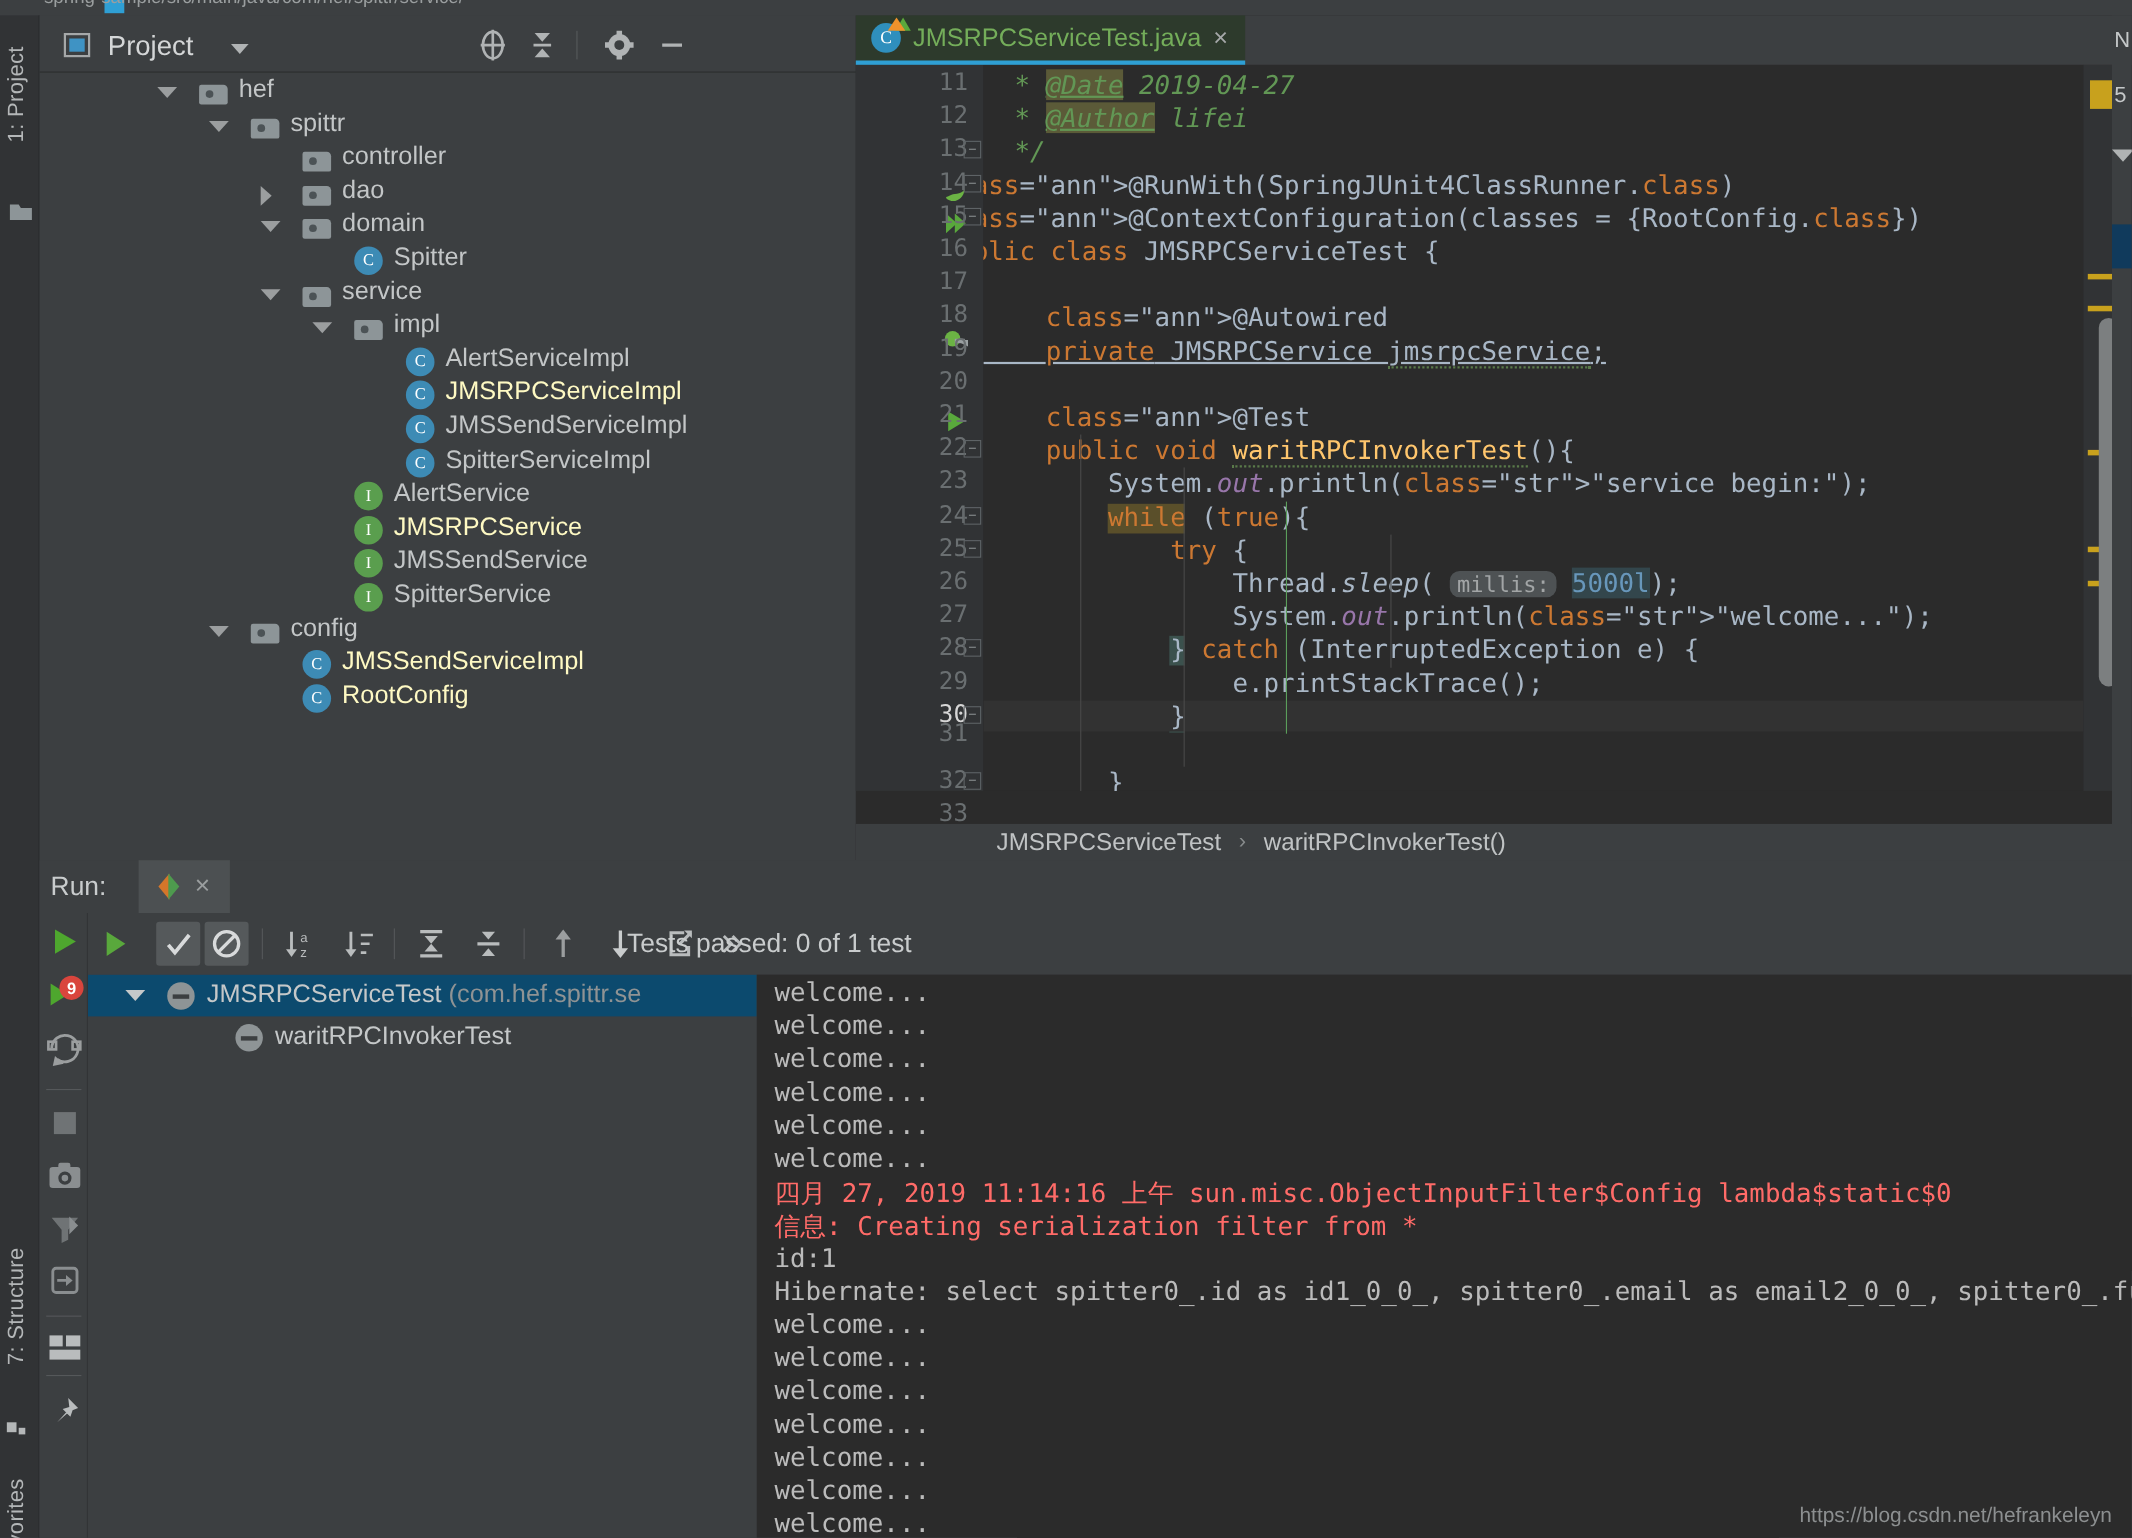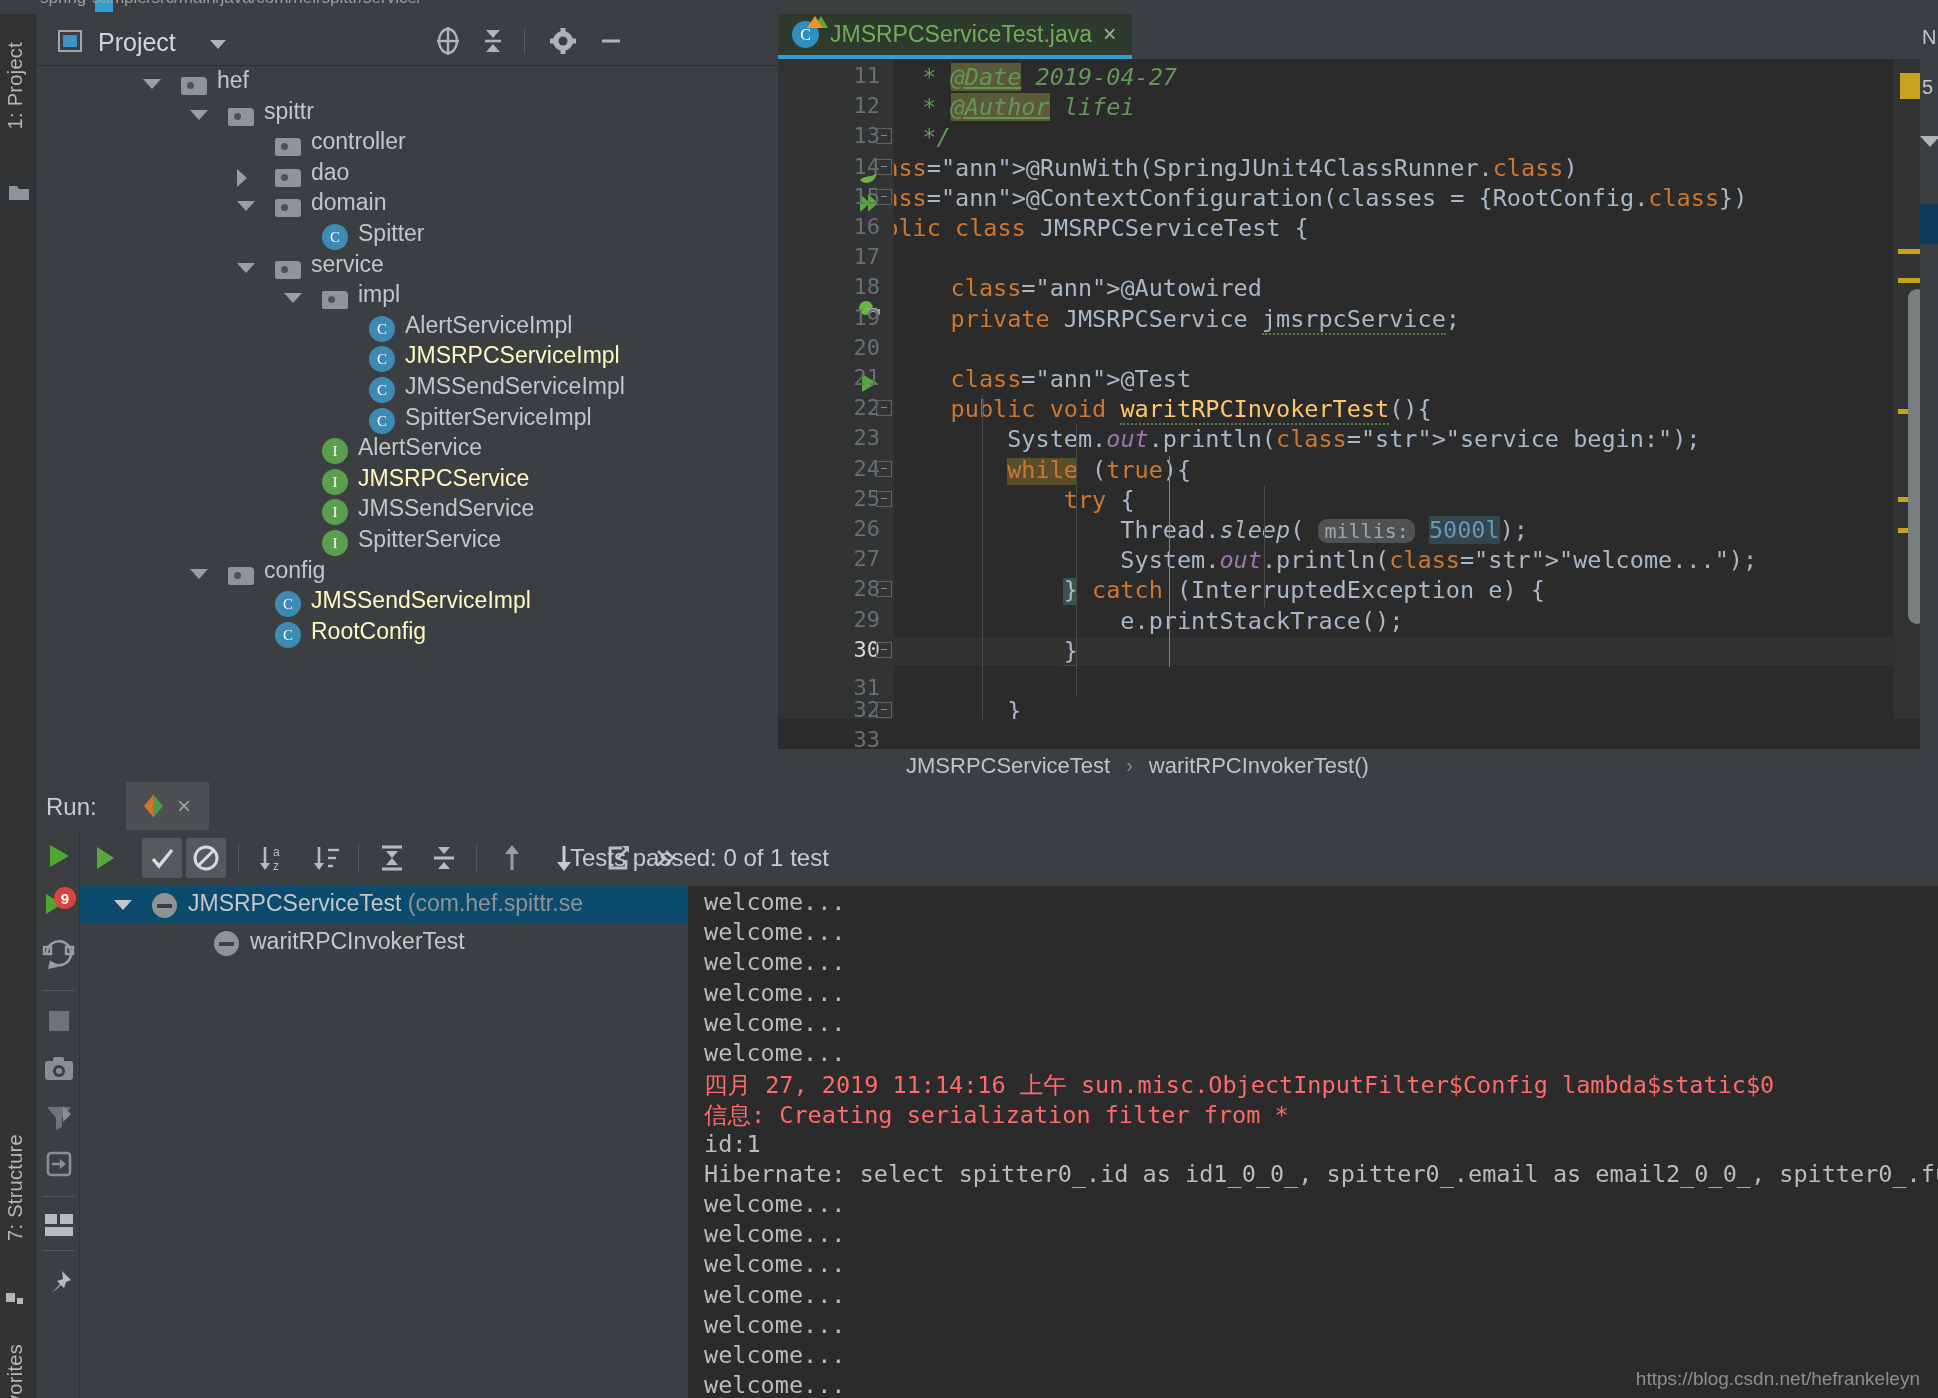--- a/index.html
+++ b/index.html
@@ -333,21 +333,21 @@
         <div class="gnum" style="top: 306px; margin-left: 32px;">21</div>
         <div class="gnum" style="top: 336.2px;">22</div>
         <div class="gnum" style="top: 366.4px;">23</div>
         <div class="gnum" style="top: 396.6px;">24</div>
         <div class="gnum" style="top: 426.8px;">25</div>
         <div class="gnum" style="top: 457px;">26</div>
         <div class="gnum" style="top: 487.2px;">27</div>
         <div class="gnum" style="top: 517.4px;">28</div>
         <div class="gnum" style="top: 547.6px;">29</div>
         <div class="gnum cur" style="top: 577.8px;">30</div>
-        <div class="gnum" style="top: 616px; text-align: right;">31</div>
+        <div class="gnum" style="top: 596px; text-align: right;">31</div>
         <div class="gnum" style="top: 638.2px;">32</div>
         <div class="gnum" style="top: 668.4px;">33</div>
         <div style="position: absolute; left: 98px; top: 69.4px; width: 16px; height: 16px; border: 1.5px solid rgb(94, 99, 102); color: rgb(138, 143, 145); font-size: 13px; line-height: 13px; text-align: center;">−</div>
         <div style="position: absolute; left: 98px; top: 99.6px; width: 16px; height: 16px; border: 1.5px solid rgb(94, 99, 102); color: rgb(138, 143, 145); font-size: 13px; line-height: 13px; text-align: center;">−</div>
         <div style="position: absolute; left: 98px; top: 129.8px; width: 16px; height: 16px; border: 1.5px solid rgb(94, 99, 102); color: rgb(138, 143, 145); font-size: 13px; line-height: 13px; text-align: center;">−</div>
         <div style="position: absolute; left: 98px; top: 341.2px; width: 16px; height: 16px; border: 1.5px solid rgb(94, 99, 102); color: rgb(138, 143, 145); font-size: 13px; line-height: 13px; text-align: center;">−</div>
         <div style="position: absolute; left: 98px; top: 401.6px; width: 16px; height: 16px; border: 1.5px solid rgb(94, 99, 102); color: rgb(138, 143, 145); font-size: 13px; line-height: 13px; text-align: center;">−</div>
         <div style="position: absolute; left: 98px; top: 431.8px; width: 16px; height: 16px; border: 1.5px solid rgb(94, 99, 102); color: rgb(138, 143, 145); font-size: 13px; line-height: 13px; text-align: center;">−</div>
         <div style="position: absolute; left: 98px; top: 522.4px; width: 16px; height: 16px; border: 1.5px solid rgb(94, 99, 102); color: rgb(138, 143, 145); font-size: 13px; line-height: 13px; text-align: center;">−</div>
         <div style="position: absolute; left: 98px; top: 582.8px; width: 16px; height: 16px; border: 1.5px solid rgb(94, 99, 102); color: rgb(138, 143, 145); font-size: 13px; line-height: 13px; text-align: center;">−</div>
@@ -359,21 +359,21 @@
         <div class="hl-brace" style="position: absolute; left: 169.2px; top: 579.8px; width: 14.1px; height: 27px;"></div>
         <div class="hl-kw" style="position: absolute; left: 112.8px; top: 398.6px; width: 70.5px; height: 27px;"></div>
         <div class="cline" style="top: 4px; left: 0px;"><span class="cmt-i">  * <span class="cmt-i" style="background:#5b5a38;text-decoration:underline">@Date</span> 2019-04-27</span></div>
         <div class="cline" style="top: 34.2px; left: 0px;"><span class="cmt-i">  * <span class="cmt-i" style="background:#5b5a38;text-decoration:underline">@Author</span> lifei</span></div>
         <div class="cline" style="top: 64.4px; left: 0px;"><span class="cmt-i">  */</span></div>
         <div class="cline" style="top: 94.6px; left: -38px;"><span <span="" class="kw">class</span>="ann"&gt;@RunWith(SpringJUnit4ClassRunner.<span class="kw">class</span>)</div>
         <div class="cline" style="top: 124.8px; left: -38px;"><span <span="" class="kw">class</span>="ann"&gt;@ContextConfiguration(classes = {RootConfig.<span class="kw">class</span>})</div>
         <div class="cline" style="top: 155px; left: -38px;"><span class="kw">public</span> <span class="kw">class</span> JMSRPCServiceTest {</div>
         <div class="cline" style="top: 185.2px; left: 0px;"></div>
         <div class="cline" style="top: 215.4px; left: 0px;">    <span <span="" class="kw">class</span>="ann"&gt;@Autowired</div>
-        <div class="cline" style="top: 245.6px; left: 0px;">    <span class="kw">private</span> JMSRPCService <span class="squig" style="color:#a9b7c6">jmsrpcService</span>;</div>
+        <div class="cline" style="top: 245.6px; left: 0px; text-decoration: underline;">    <span class="kw">private</span> JMSRPCService <span class="squig" style="color:#a9b7c6">jmsrpcService</span>;</div>
         <div class="cline" style="top: 275.8px; left: 0px;"></div>
         <div class="cline" style="top: 306px; left: 0px;">    <span <span="" class="kw">class</span>="ann"&gt;@Test</div>
         <div class="cline" style="top: 336.2px; left: 0px;">    <span class="kw">public</span> <span class="kw">void</span> <span class="mth squig">waritRPCInvokerTest</span>(){</div>
         <div class="cline" style="top: 366.4px; left: 0px;">        System.<span class="fld">out</span>.println(<span <span="" class="kw">class</span>="str"&gt;"service begin:");</div>
         <div class="cline" style="top: 396.6px; left: 0px;">        <span class="kw">while</span> (<span class="kw">true</span>){</div>
         <div class="cline" style="top: 426.8px; left: 0px;">            <span class="kw">try</span> {</div>
         <div class="cline" style="top: 457px; left: 0px;">                Thread.<span class="cmt-i" style="color:#a9b7c6;font-style:italic">sleep</span>( <span class="hint">millis:</span> <span class="num hl-num">5000l</span>);</div>
         <div class="cline" style="top: 487.2px; left: 0px;">                System.<span class="fld">out</span>.println(<span <span="" class="kw">class</span>="str"&gt;"welcome...");</div>
         <div class="cline" style="top: 517.4px; left: 0px;">            } <span class="kw">catch</span> (InterruptedException e) {</div>
         <div class="cline" style="top: 547.6px; left: 0px;">                e.printStackTrace();</div>

